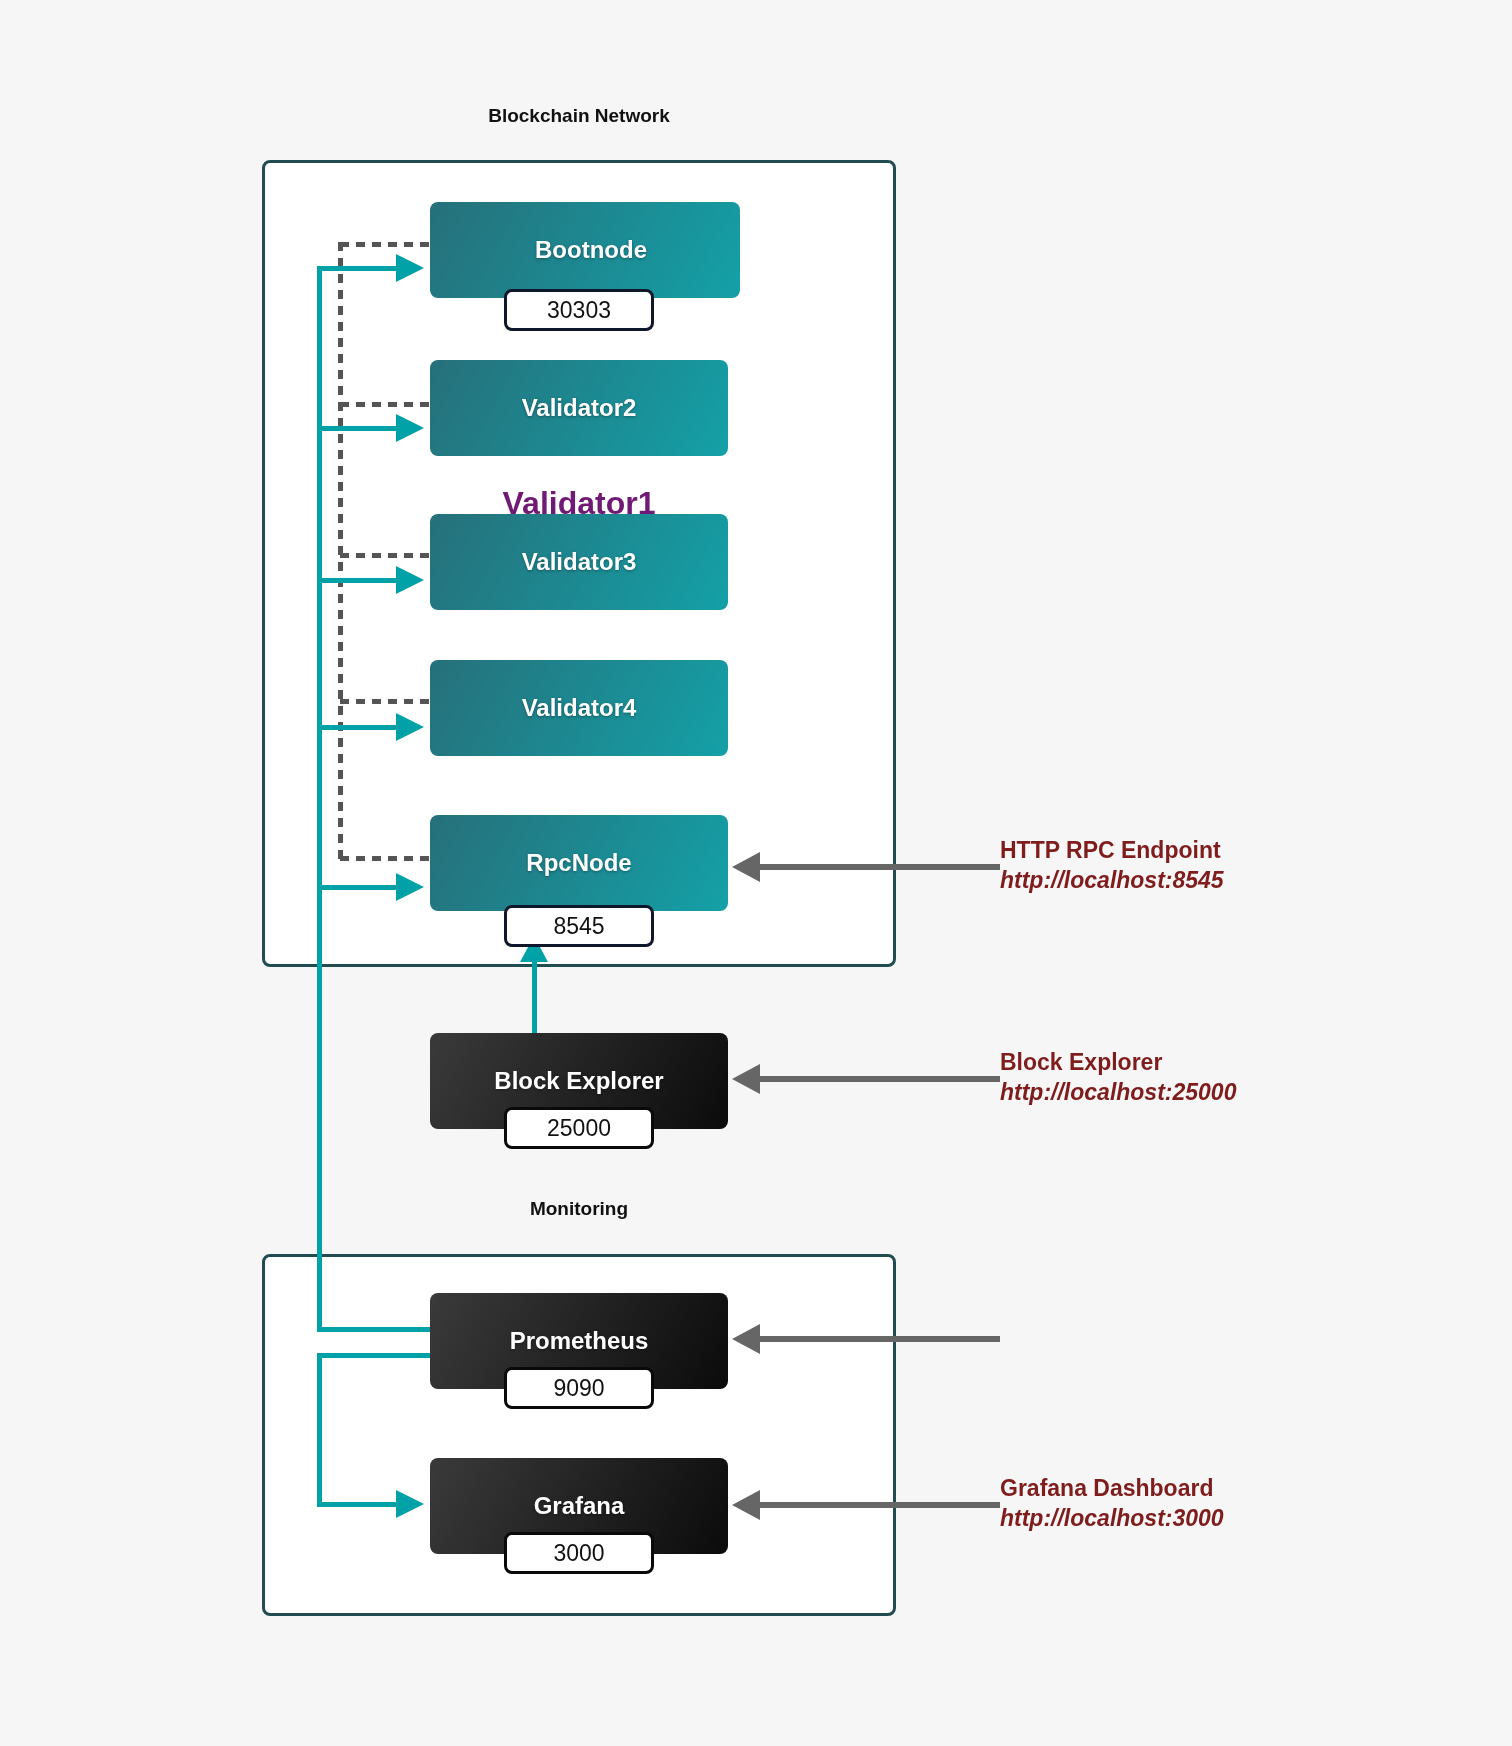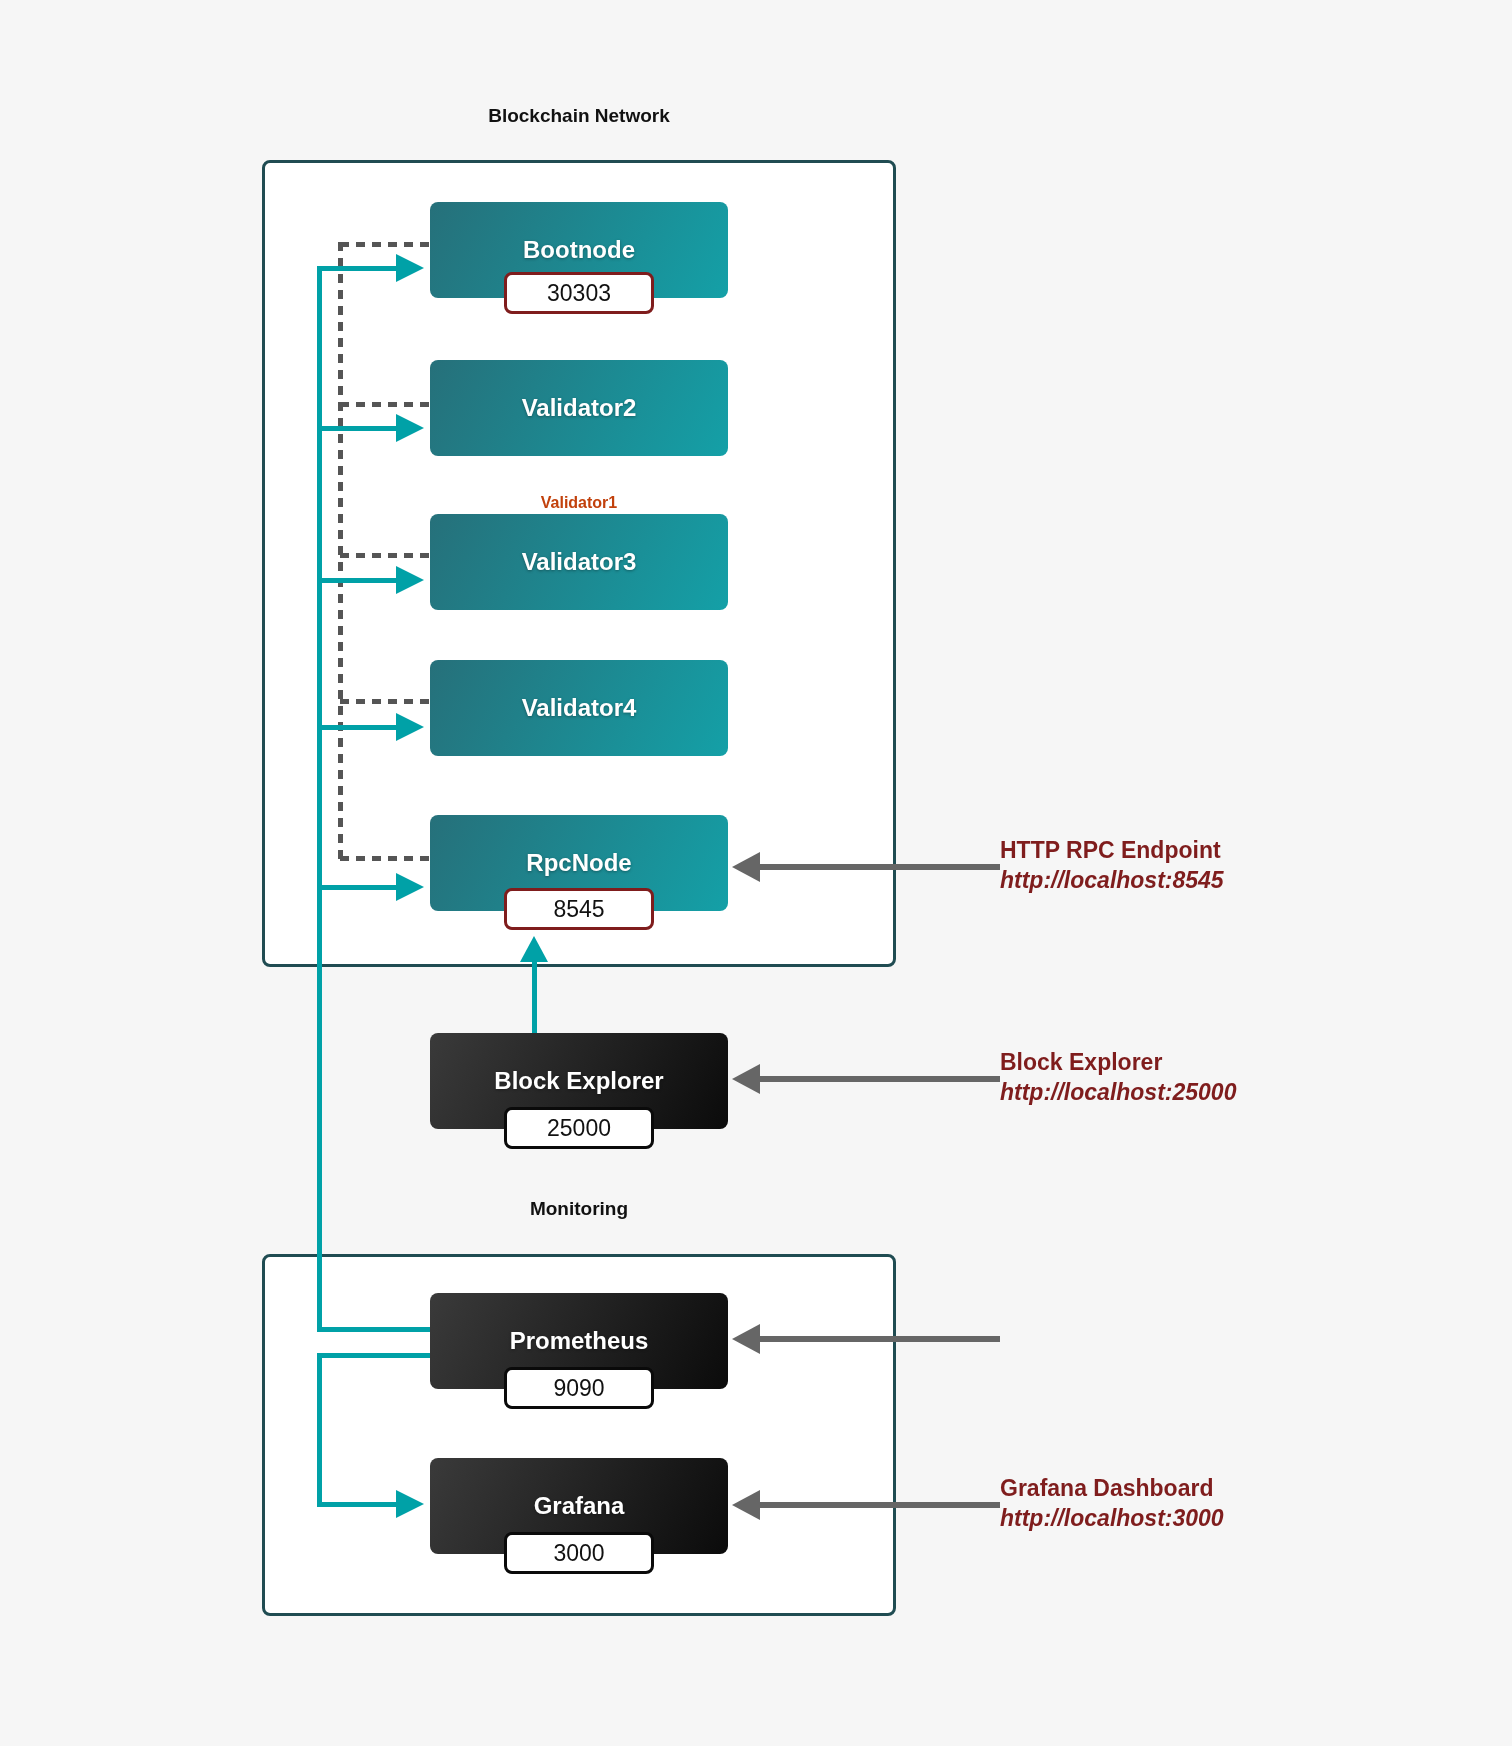--- a/index.html
+++ b/index.html
@@ -21,40 +21,40 @@
     color:#fff;font-size:24px;font-weight:bold;
     text-shadow:0 1px 3px rgba(0,0,0,0.35);
   }
   .node.teal{background:linear-gradient(118deg,#26707a 0%,#14a0a7 100%);}
   .node.dark{background:linear-gradient(118deg,#3a3a3a 0%,#0b0b0b 100%);}
   .badge{
     position:absolute;left:504px;width:150px;height:42px;border-radius:8px;
     background:#fff;box-sizing:border-box;display:flex;align-items:center;justify-content:center;
     font-size:23px;color:#111;z-index:5;
   }
-  .badge.teal-border{border:3px solid #7f1d1d;}
+  .badge.teal-border{border:3px solid #0f172a;margin-top:17px;}
   .badge.dark-border{border:3.5px solid #0a0a0a;}
   .tealline{position:absolute;background:#00a1a7;z-index:3;}
   .dashline-h{position:absolute;height:5px;z-index:3;
     background:repeating-linear-gradient(to right,#555 0 9px,transparent 9px 16px);}
   .dashline-v{position:absolute;width:5px;z-index:3;
     background:repeating-linear-gradient(to bottom,#555 0 9px,transparent 9px 16px);}
   .grayline{position:absolute;background:#666;height:6px;z-index:3;}
   .tri{position:absolute;width:0;height:0;z-index:3;}
   .tri.teal-right{border-top:14px solid transparent;border-bottom:14px solid transparent;border-left:28px solid #00a1a7;}
   .tri.teal-up{border-left:14px solid transparent;border-right:14px solid transparent;border-bottom:26px solid #00a1a7;}
   .tri.gray-left{border-top:15px solid transparent;border-bottom:15px solid transparent;border-right:28px solid #666;}
   .endpoint{
     position:absolute;left:1000px;width:320px;text-align:left;z-index:2;
     color:#7f1d1d;font-size:23px;font-weight:bold;line-height:30px;
   }
   .endpoint .url{font-style:italic;}
   .phantom{
     position:absolute;left:430px;width:298px;text-align:center;z-index:6;
-    color:#c2410c;font-size:16px;font-weight:bold;line-height:28px;pointer-events:none;
+    color:#701a75;font-size:32px;font-weight:bold;line-height:28px;pointer-events:none;
   }
 </style>
 </head>
 <body>
 
 <div class="canvas">
 
   <div class="cluster-title" style="top:105px;">Blockchain Network</div>
   <div class="cluster-title" style="top:1198px;">Monitoring</div>
 
@@ -100,21 +100,21 @@
 
   <div class="grayline" style="left:758px;top:1076px;width:242px;"></div>
   <div class="tri gray-left" style="left:732px;top:1064px;"></div>
 
   <div class="grayline" style="left:758px;top:1336px;width:242px;"></div>
   <div class="tri gray-left" style="left:732px;top:1324px;"></div>
 
   <div class="grayline" style="left:758px;top:1502px;width:242px;"></div>
   <div class="tri gray-left" style="left:732px;top:1490px;"></div>
 
-  <div class="node teal" style="top:202px;">
+  <div class="node teal" style="top:202px;padding-left:12px;">
     <span>Bootnode</span>
   </div>
   <div class="node teal" style="top:360px;justify-content:center;">
     <span>Validator2</span>
   </div>
   <div class="node teal" style="top:514px;">
     <span>Validator3</span>
   </div>
   <div class="node teal" style="top:660px;">
     <span>Validator4</span>

